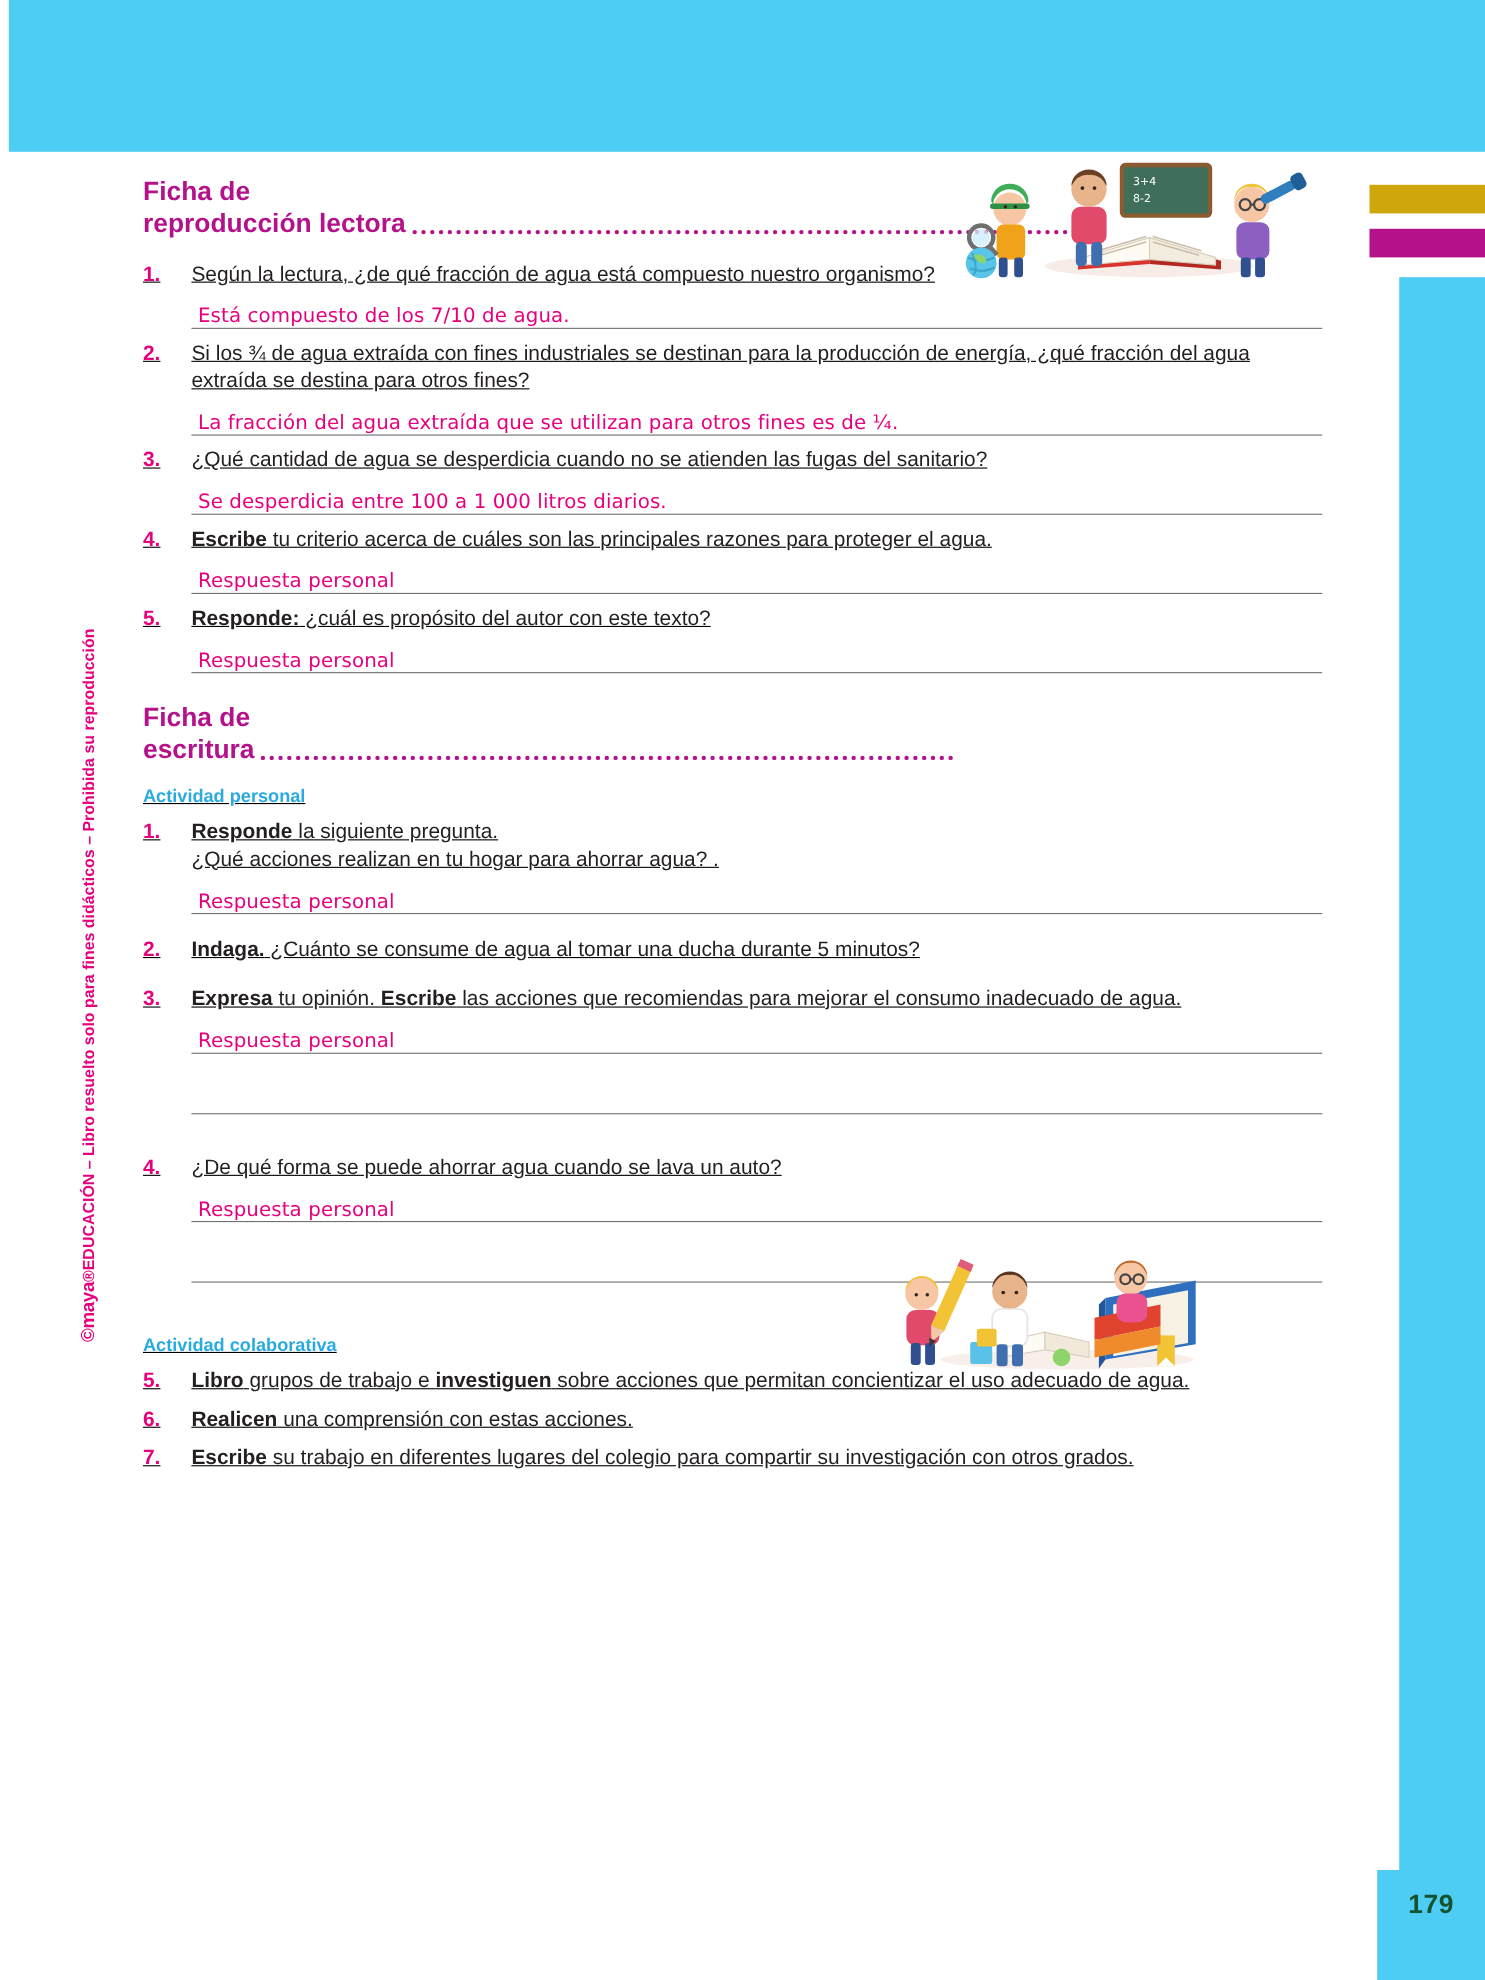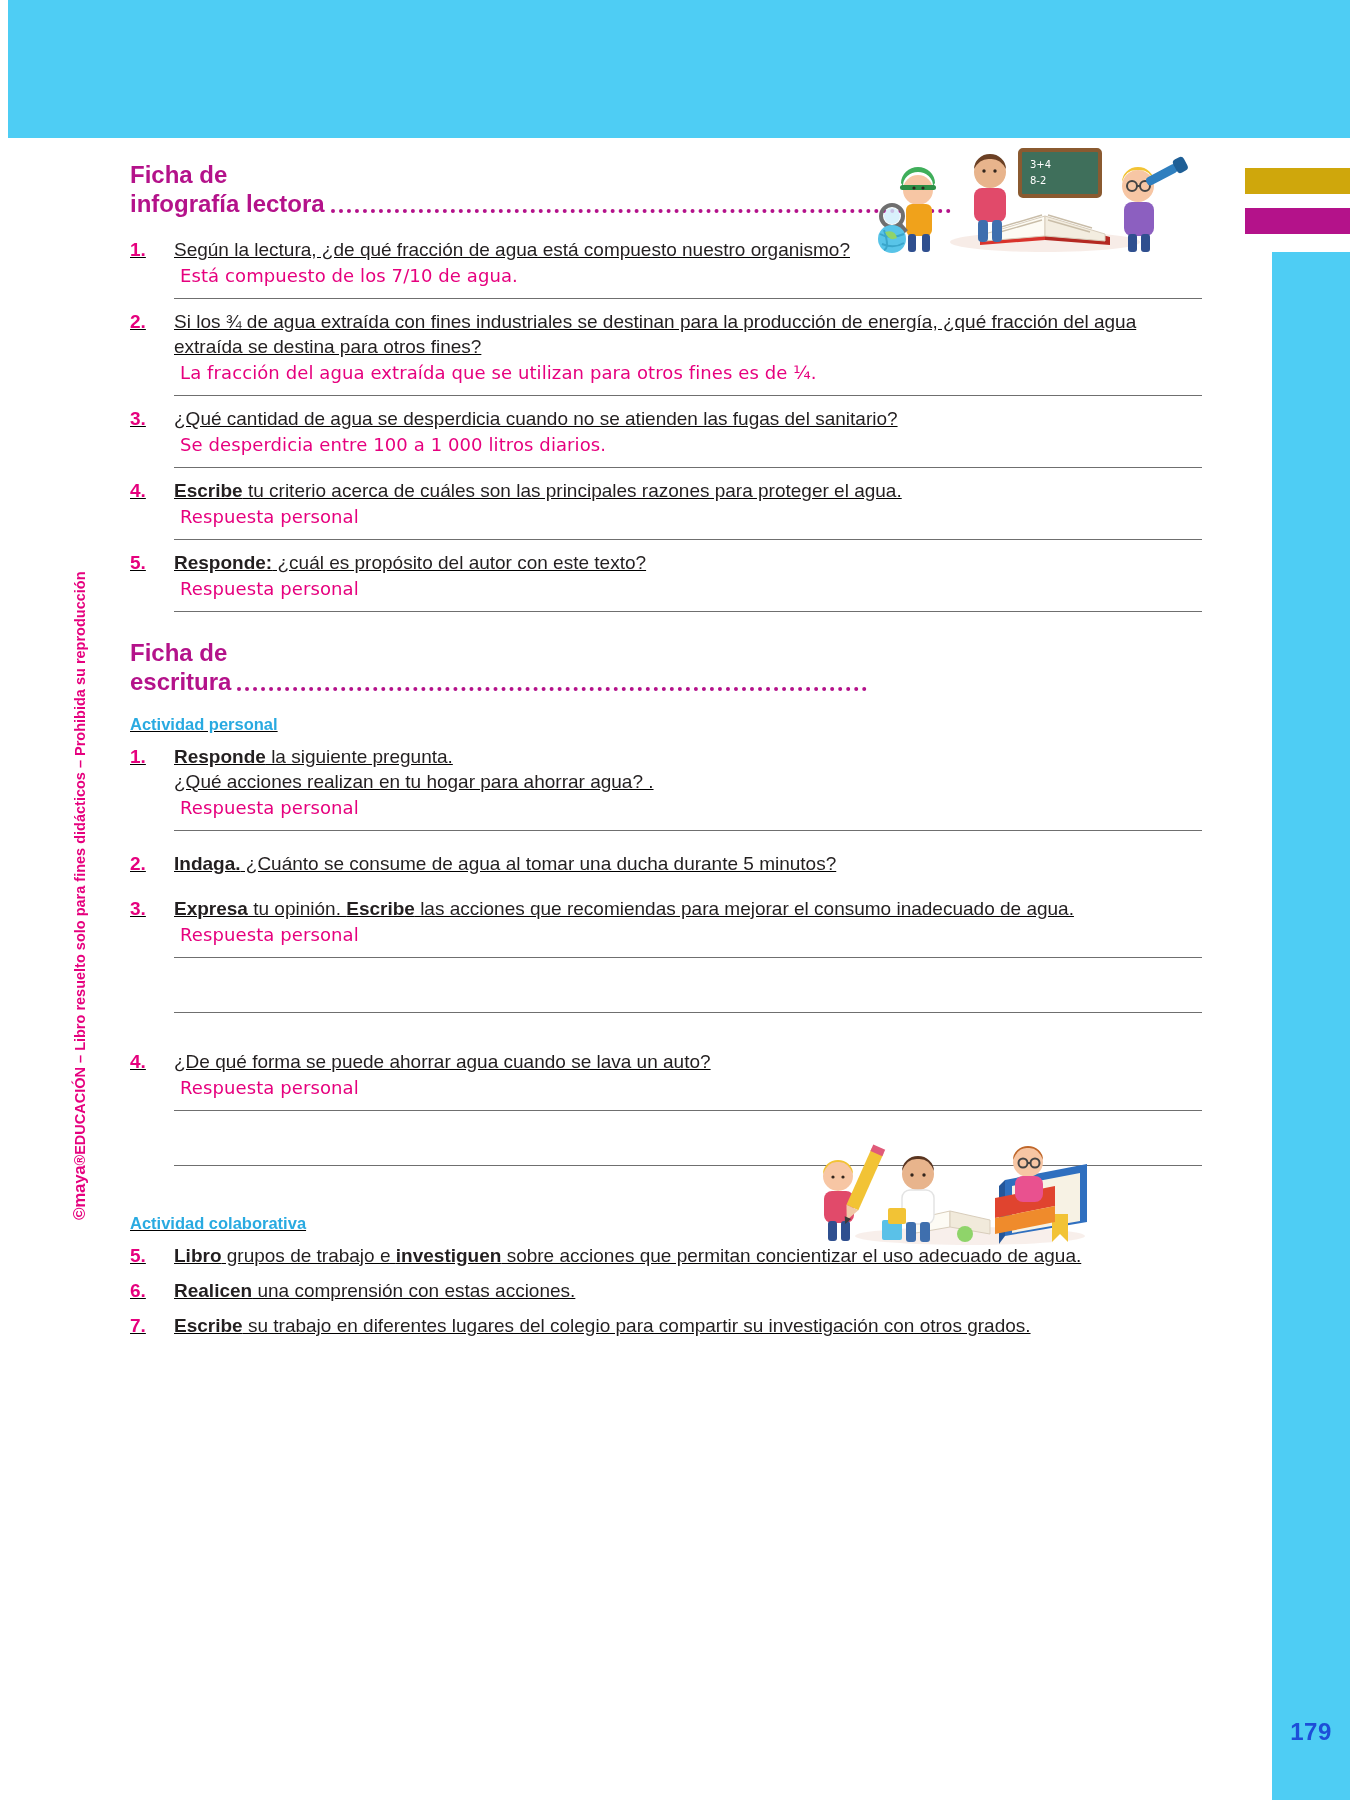--- a/index.html
+++ b/index.html
@@ -42,23 +42,23 @@
   }
   .right-blue-bar {
     position: absolute;
     right: 0; top: 252px;
     width: 78px; height: 1548px;
     background: #4ecdf4;
   }
   .page-number {
     position: absolute;
     right: 0; top: 1700px;
-    width: 78px; height: 100px;
+    width: 98px; height: 100px;
     background: #4ecdf4;
-    color: #1d4ed8;
+    color: #14532d;
     font-size: 24px;
     font-weight: bold;
     display: flex;
     align-items: flex-start;
     justify-content: center;
     padding-top: 18px;
     box-sizing: border-box;
     letter-spacing: 0.5px;
   }
 
@@ -145,21 +145,21 @@
   .answer {
     position: relative;
     margin-left: 44px;
     margin-top: 6px;
     height: 30px;
     border-bottom: 1.2px solid #6f6f6f;
   }
   .answer span {
     position: absolute;
     left: 6px;
-    bottom: 12px;
+    bottom: 0;
     color: #e6007e;
     font-size: 18px;
     font-family: "DejaVu Sans", sans-serif;
     letter-spacing: 0.1px;
   }
   .answer.full { width: 1028px; }
   .blank-line {
     margin-left: 44px;
     margin-top: 26px;
     height: 28px;
@@ -191,21 +191,21 @@
 
 <div class="side-credit">
   <span class="maya">©maya</span><span>®EDUCACIÓN – Libro resuelto solo para fines didácticos – Prohibida su reproducción</span>
 </div>
 
 <div class="content">
 
   <div class="ficha-head">
     <div class="ficha-title">
       <span>Ficha de</span>
-      <span class="line2">infografía lectora</span>
+      <span class="line2">reproducción lectora</span>
     </div><span class="dots w1"></span>
 
     
     <svg class="illus illus-1" width="330" height="115" viewBox="0 0 330 115">
 
       <ellipse cx="175" cy="100" rx="95" ry="10" fill="#f0d9cf" opacity="0.5"></ellipse>
       <path d="M110 95 L175 78 L175 98 L110 103 Z" fill="#d9332c"></path>
       <path d="M240 95 L175 78 L175 98 L240 103 Z" fill="#b42822"></path>
       <path d="M115 92 L175 74 L175 94 L115 99 Z" fill="#fdfbf4" stroke="#d8cdbb" stroke-width="1"></path>
       <path d="M235 92 L175 74 L175 94 L235 99 Z" fill="#f3ede0" stroke="#d8cdbb" stroke-width="1"></path>

